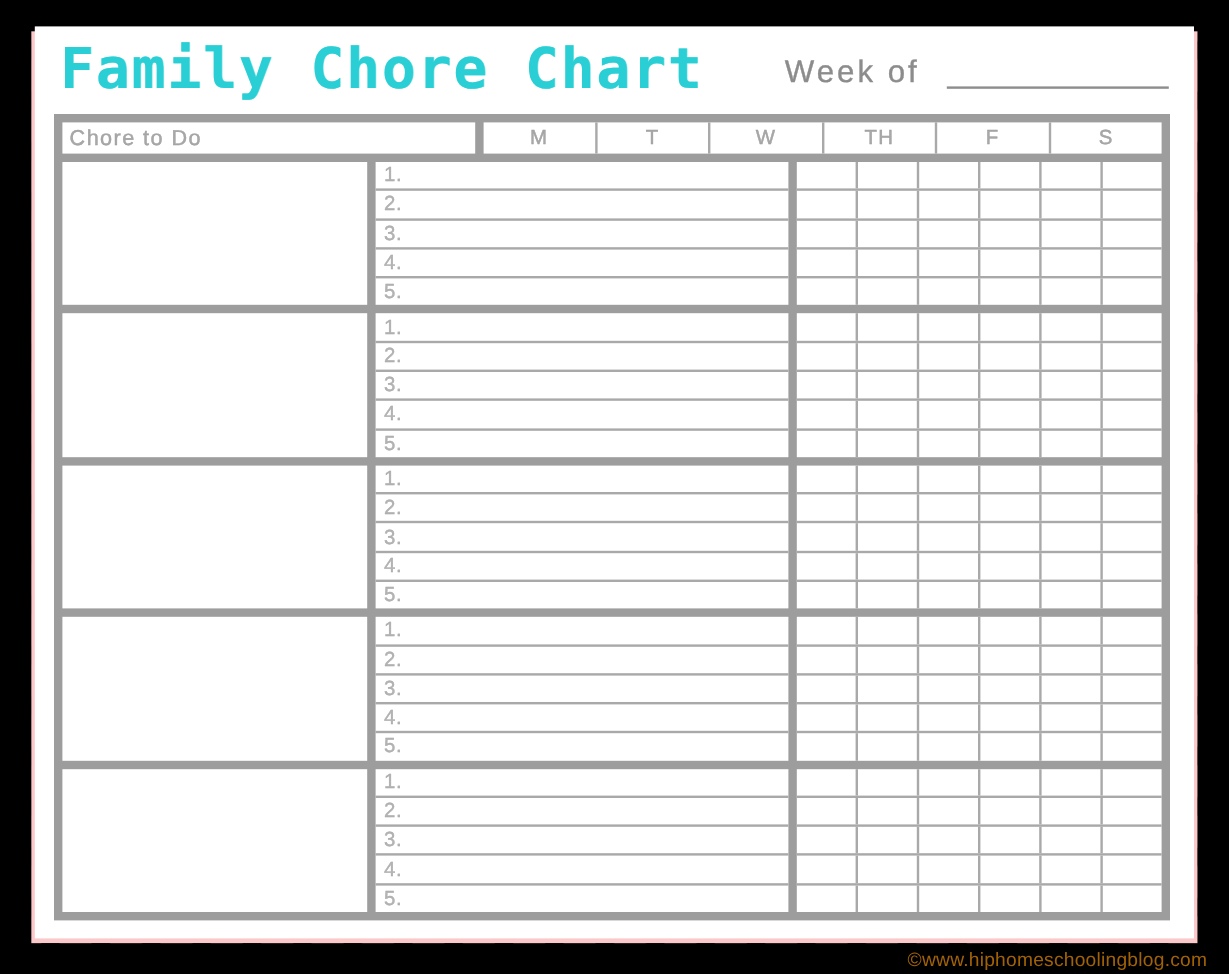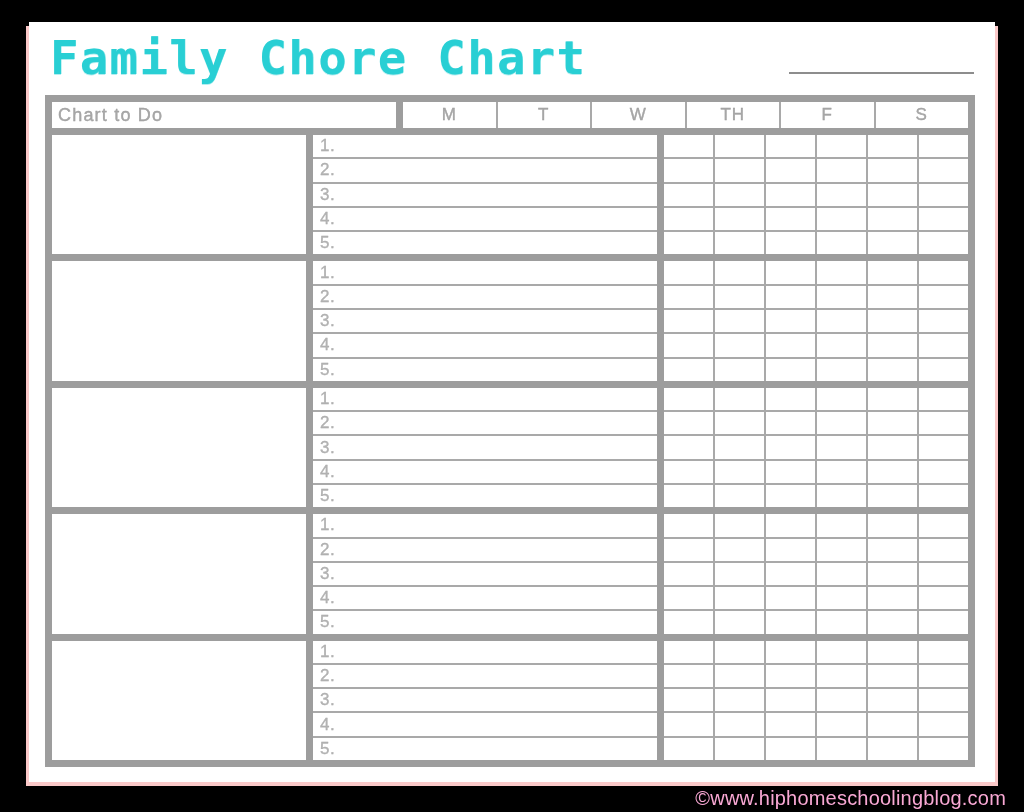--- a/index.html
+++ b/index.html
@@ -241,50 +241,51 @@
     box-sizing: border-box;
   }
   .day-cell:last-child { border-right: none; }
 
   
   .credit {
     position: absolute;
     right: 18px;
     bottom: 2px;
     font-family: "Liberation Sans", sans-serif;
-    font-size: 20px;
-    color: #f9a8d4;
+    font-size: 16px;
+    color: #a16207;
     letter-spacing: 0.2px;
     white-space: nowrap;
     z-index: 4;
   }
 </style>
 </head>
 <body>
 
 <div id="page">
 
   <div class="pink-band"></div>
   <div class="scallop scallop-top"></div>
   <div class="scallop scallop-bottom"></div>
   <div class="scallop scallop-left"></div>
   <div class="scallop scallop-right"></div>
 
   <div class="sheet">
 
     <div class="title-row">
       <div class="chart-title">Family Chore Chart</div>
+      <div class="week-of">Week of</div>
       <div class="week-line"></div>
     </div>
 
     <div class="table-wrap">
 
       <div class="thead">
         <div class="col-chore cell-white">
-          <div class="head-label">Chart to Do</div>
+          <div class="head-label">Chore to Do</div>
         </div>
         <div class="col-days day-head">
           <div class="dh">M</div>
           <div class="dh">T</div>
           <div class="dh">W</div>
           <div class="dh">TH</div>
           <div class="dh">F</div>
           <div class="dh">S</div>
         </div>
       </div>

